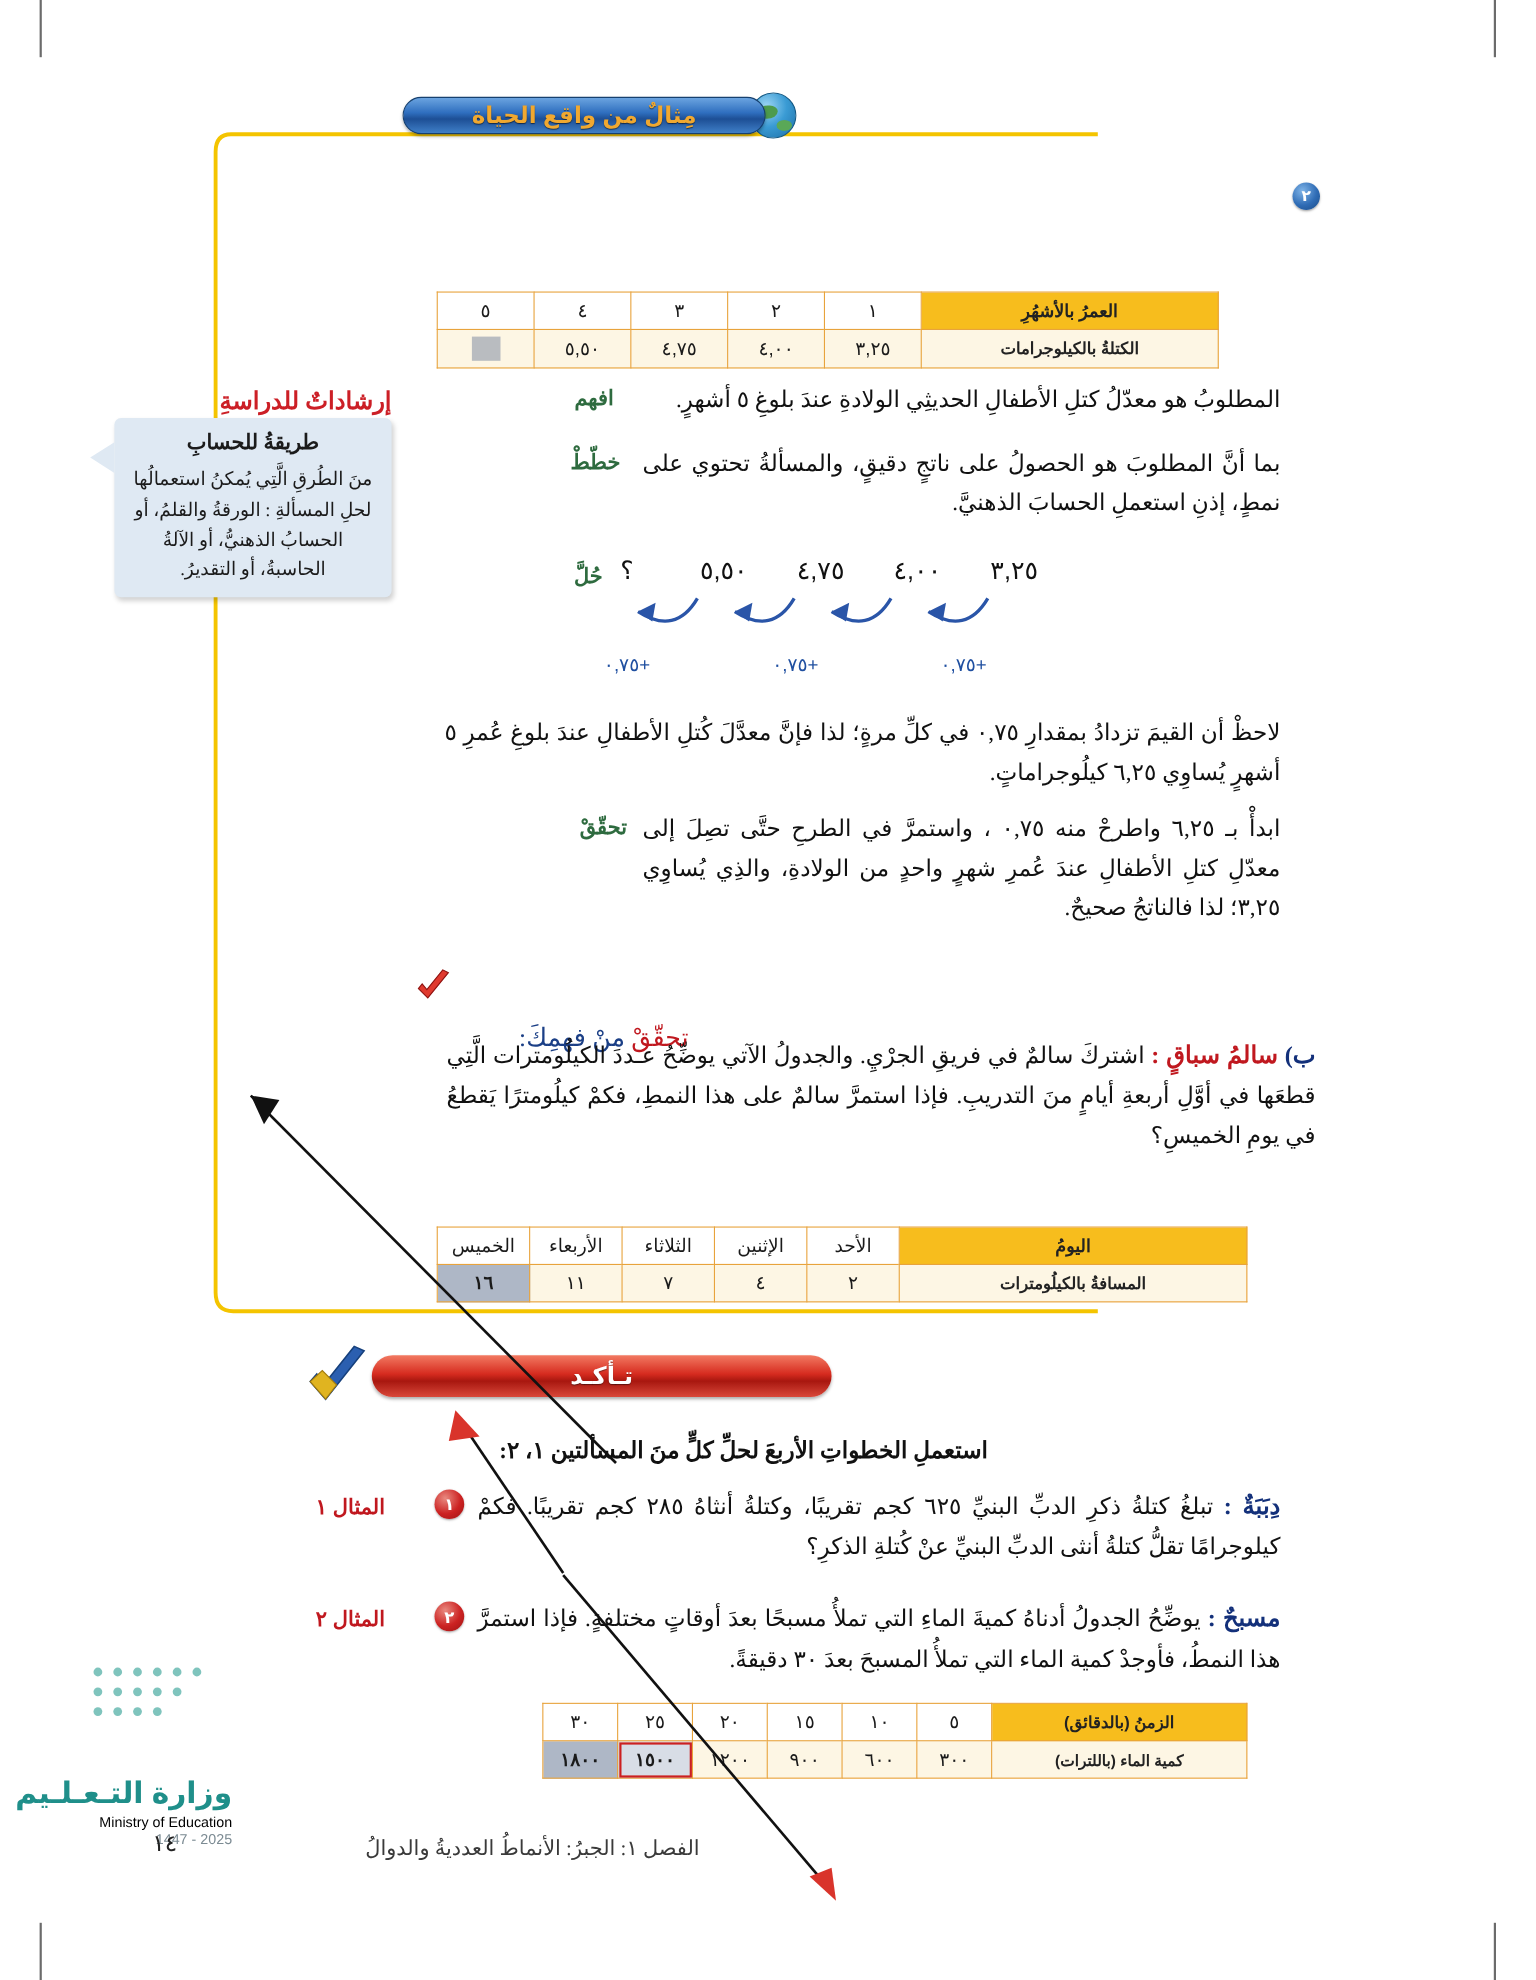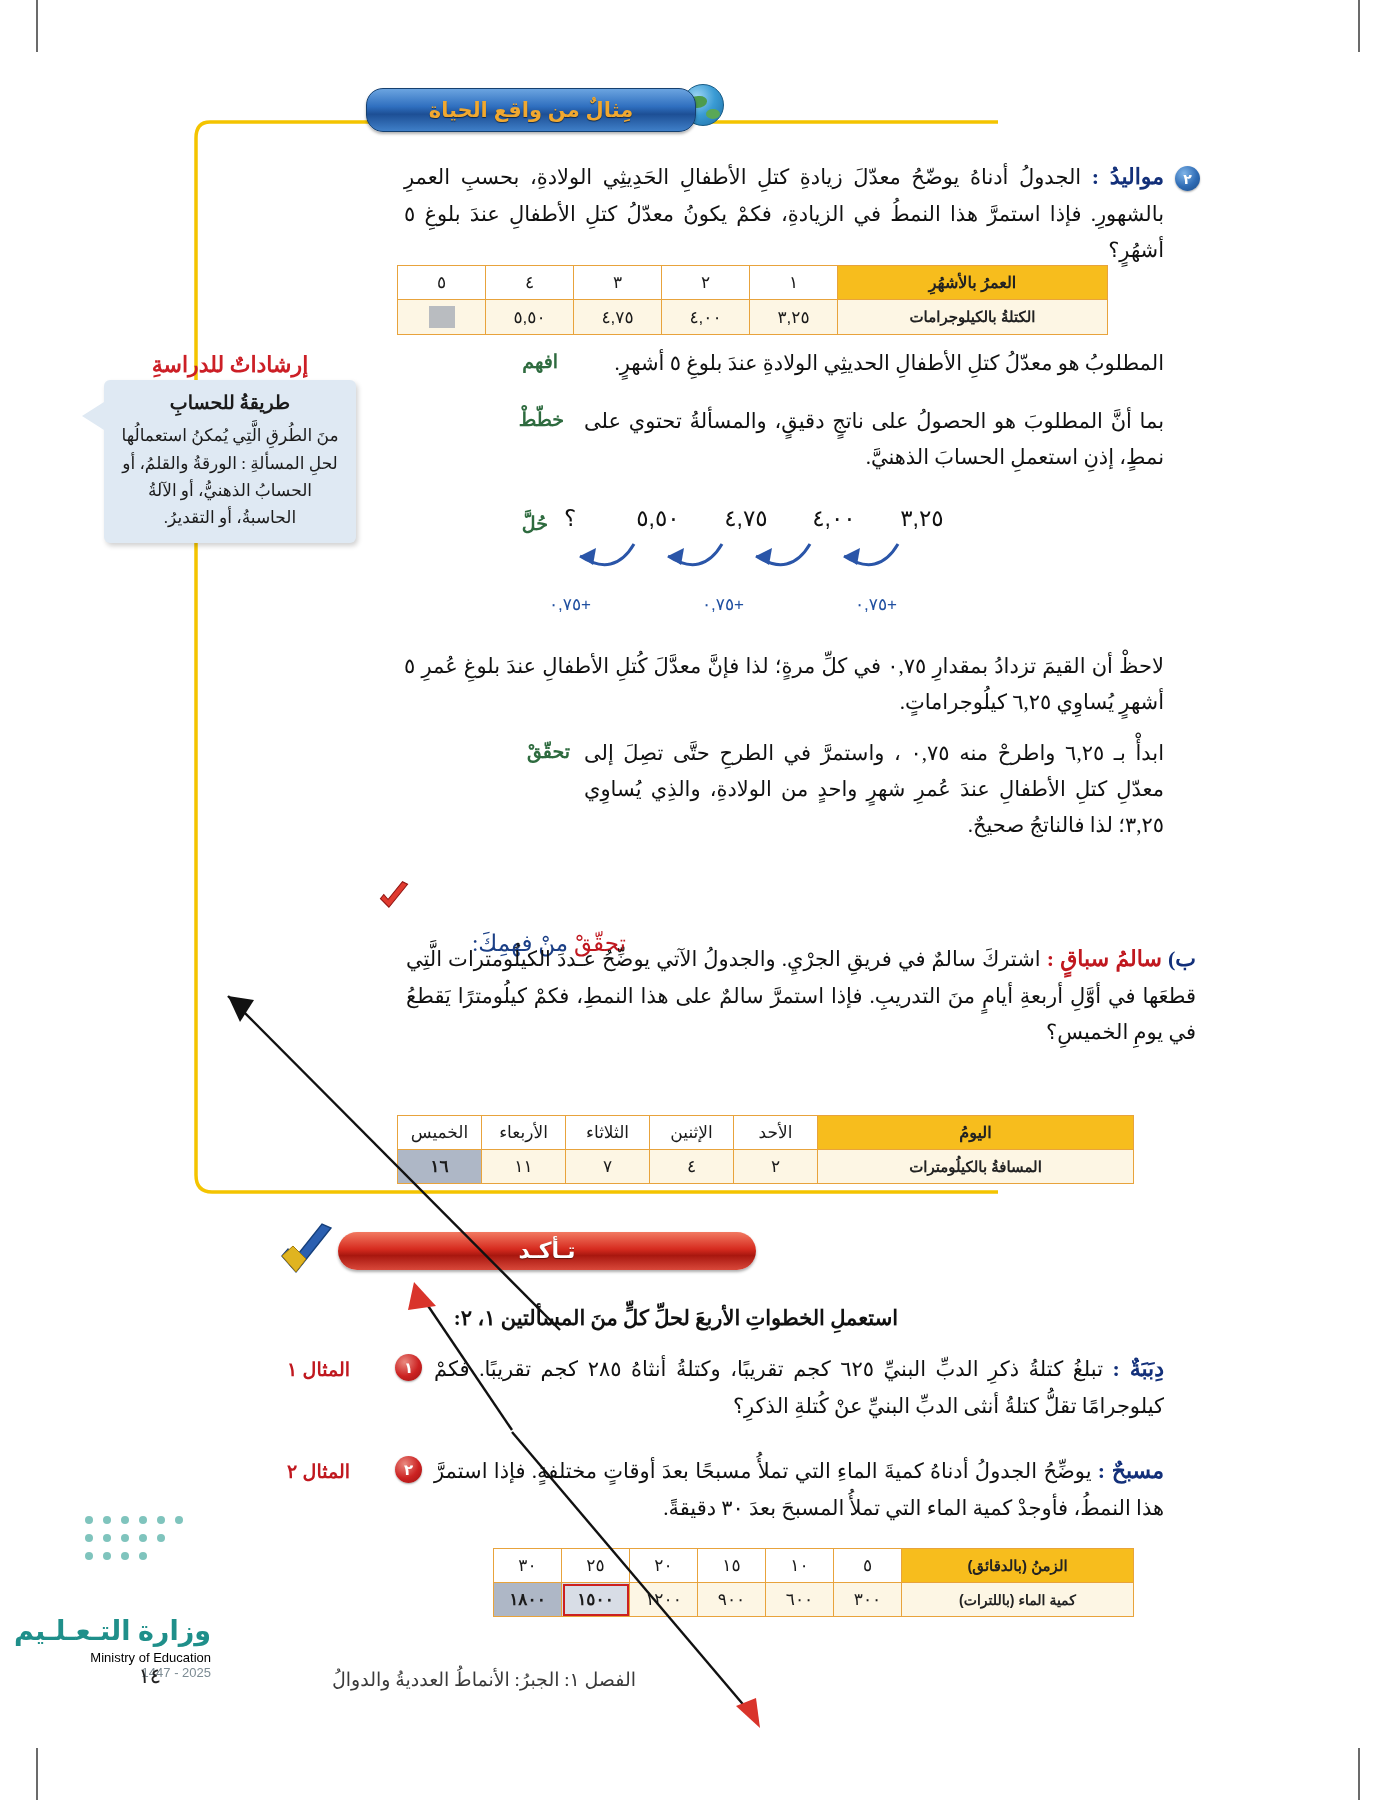--- a/index.html
+++ b/index.html
@@ -14,21 +14,21 @@
   
   .crop { position: absolute; background: #6b6b6b; }
   .crop.tl-v { left: 36px; top: 0; width: 2px; height: 52px; }
   .crop.tr-v { right: 36px; top: 0; width: 2px; height: 52px; }
   .crop.bl-v { left: 36px; bottom: 0; width: 2px; height: 52px; }
   .crop.br-v { right: 36px; bottom: 0; width: 2px; height: 52px; }
 
   
   .banner-life {
     position: absolute; right: 700px; top: 88px;
-    width: 330px; height: 44px;
+    width: 330px; height: 34px;
     background: linear-gradient(180deg,#6ba4e0 0%,#2f6fbf 42%,#1d4f95 60%,#3f7fc8 100%);
     border-radius: 17px;
     border: 1px solid #16406f;
     box-shadow: 0 2px 3px rgba(0,0,0,.3);
     display: flex; align-items: center; justify-content: center;
   }
   .banner-life span {
     color: #f0a830; font-size: 21px; font-weight: bold;
     letter-spacing: 1px; text-shadow: 0 1px 1px rgba(0,0,0,.55);
   }
@@ -112,21 +112,21 @@
     font-family: "Liberation Sans", sans-serif;
     font-size: 19px; font-weight: bold;
     color: #2e6b3f;
     direction: rtl;
   }
 
   
   .tip-wrap { position: absolute; right: 1040px; top: 352px; width: 252px; }
   .tip-title {
     color: #cc1f26; font-weight: bold; font-size: 22px;
-    text-align: center; margin-bottom: 2px;
+    margin-bottom: 2px;
     font-family: "Liberation Serif", serif;
   }
   .tip-body {
     position: relative;
     background: #dfe9f3;
     border-radius: 6px;
     padding: 8px 12px 12px 12px;
     box-shadow: 2px 3px 5px rgba(0,0,0,.18);
     font-family: "Liberation Serif", serif;
     font-size: 17px; line-height: 1.6; color: #1b1b1b;
@@ -228,24 +228,20 @@
     <path d="M 998 122 L 210 122 Q 196 122 196 138 L 196 1175 Q 196 1192 212 1192 L 998 1192" fill="none" stroke="#f4c400" stroke-width="3.5"></path>
   </svg>
 
   <div class="globe-icon"></div>
   <div class="banner-life">
     <span>مِثالٌ من واقع الحياة</span>
   </div>
 
   <div class="q-num-blue" style="right:196px; top:166px;">٢</div>
 
-  <div style="position:absolute; right:232px; top:158px; width:760px;" class="body-txt">
-    <span class="lead-label">مواليدُ :</span>
-    <span>الجدولُ أدناهُ يوضّحُ معدّلَ زيادةِ كتلِ الأطفالِ الحَدِيثِي الولادةِ، بحسبِ العمرِ بالشهورِ. فإذا استمرَّ هذا النمطُ في الزيادةِ، فكمْ يكونُ معدّلُ كتلِ الأطفالِ عندَ بلوغِ ٥ أشهُرٍ؟</span>
-  </div>
 
   <div style="position:absolute; right:288px; top:265px;">
     <table class="data-tbl">
       <tbody>
           <tr>
         <th class="hdr-strong" style="width:270px;">العمرُ بالأشهُرِ</th>
         <td style="width:88px;">١</td>
         <td style="width:88px;">٢</td>
         <td style="width:88px;">٣</td>
         <td style="width:88px;">٤</td>

